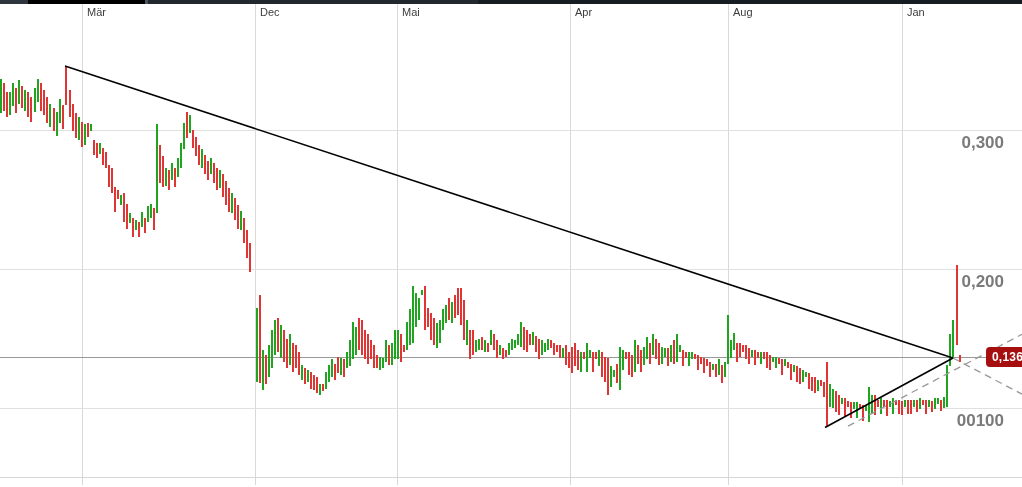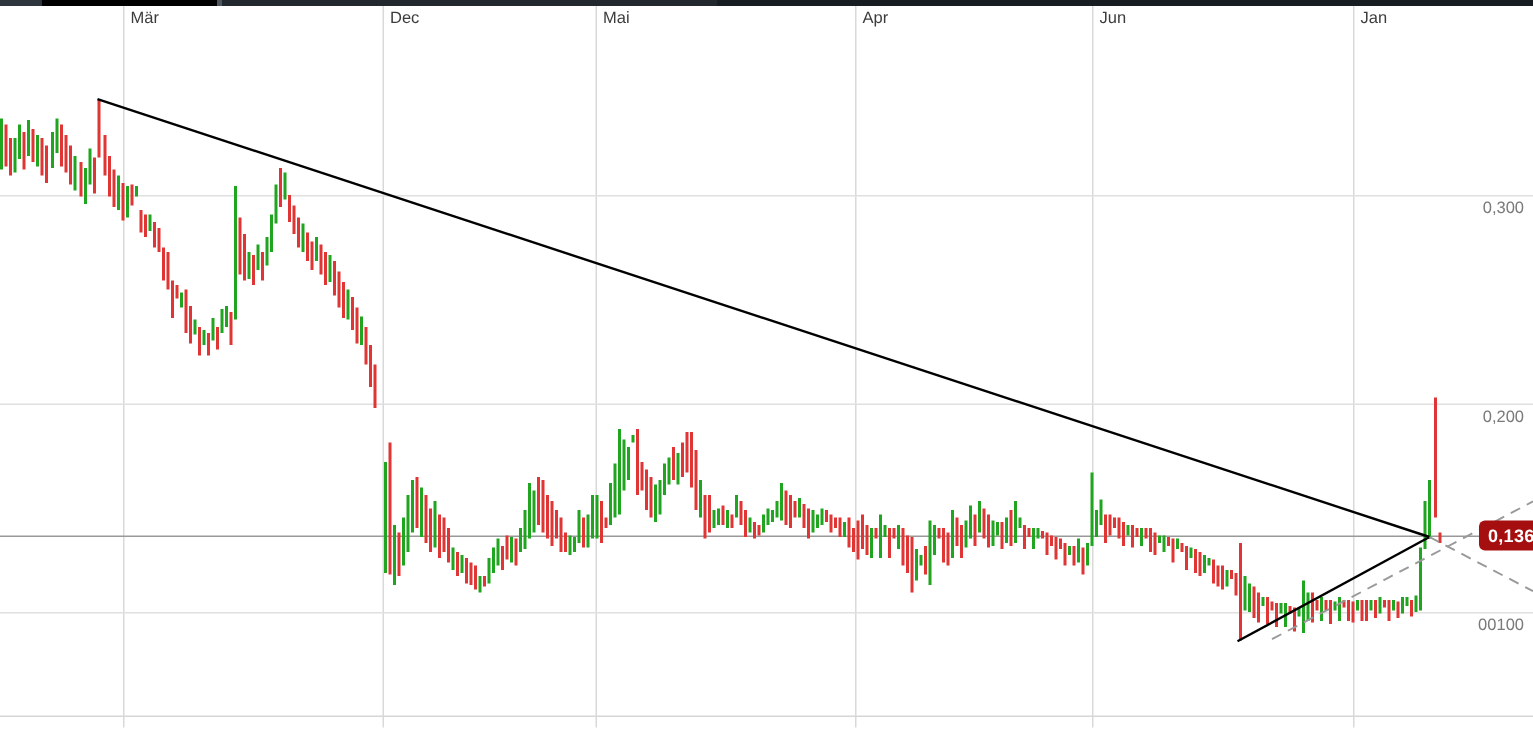--- a/index.html
+++ b/index.html
@@ -5,21 +5,21 @@
   html,body{margin:0;padding:0;background:#fff;}
   .stage{position:relative;width:1022px;height:487px;background:#ffffff;overflow:hidden;
          font-family:"Liberation Sans", sans-serif;}
   .topbar{position:absolute;left:0;top:0;width:1022px;height:4px;
           background:linear-gradient(to right,#2e353d 0,#2e353d 28px,#000 28px,#000 145px,#4d565f 145px,#4d565f 148px,#22282e 148px,#22282e 478px,#181d22 478px,#181d22 100%);}
   .vgrid{position:absolute;top:4px;width:1px;height:481px;background:#d9d9d9;}
   .hgrid{position:absolute;left:0;width:1022px;height:1px;background:#e0e0e0;}
   .bottomline{position:absolute;left:0;top:477px;width:1022px;height:1px;background:#d6d6d6;}
   .priceline{position:absolute;left:0;width:1022px;height:1px;background:#999999;z-index:3;}
   .month-label{position:absolute;top:6px;font-size:11px;color:#3c3c3c;z-index:2;}
-  .y-label{position:absolute;right:6px;font-size:11px;color:#7a7a7a;z-index:2;}
+  .y-label{position:absolute;right:18px;font-size:17px;color:#7a7a7a;z-index:2;font-weight:bold;}
   .candle{position:absolute;width:2px;z-index:4;}
   .tl-svg{position:absolute;left:0;top:0;z-index:5;}
   .badge{position:absolute;left:986px;top:348px;width:44px;height:20px;background:#a50f0f;
          border-radius:4px;z-index:6;color:#fff;font-size:12px;font-weight:bold;
          line-height:20px;padding-left:6px;box-sizing:border-box;letter-spacing:0.2px;}
 </style>
 </head>
 <body>
 
 <div class="stage" id="stage">
@@ -34,21 +34,21 @@
       <div class="hgrid" style="top: 130px; background: rgb(224, 224, 224);"></div>
       <div class="hgrid" style="top: 269px; background: rgb(224, 224, 224);"></div>
       <div class="hgrid" style="top: 408px; background: rgb(224, 224, 224);"></div>
       <div class="priceline" style="top: 357px; background: rgb(153, 153, 153);"></div>
     </div>
   <div id="label-layer">
       <span class="month-label" style="left: 87px; color: rgb(60, 60, 60);">Mär</span>
       <span class="month-label" style="left: 260px; color: rgb(60, 60, 60);">Dec</span>
       <span class="month-label" style="left: 402px; color: rgb(60, 60, 60);">Mai</span>
       <span class="month-label" style="left: 575px; color: rgb(60, 60, 60);">Apr</span>
-      <span class="month-label" style="left: 733px; color: rgb(60, 60, 60);">Jun</span>
+      <span class="month-label" style="left: 733px; color: rgb(60, 60, 60);">Aug</span>
       <span class="month-label" style="left: 907px; color: rgb(60, 60, 60);">Jan</span>
       <span class="y-label" style="top: 133px; color: rgb(122, 122, 122);">0,300</span>
       <span class="y-label" style="top: 272px; color: rgb(122, 122, 122);">0,200</span>
       <span class="y-label" style="top: 411px; color: rgb(122, 122, 122);">00100</span>
     </div>
   <div id="candle-layer">
       <div class="candle" style="left: 0px; top: 78.57px; height: 34.75px; background: rgb(31, 165, 31);"></div>
       <div class="candle" style="left: 3px; top: 82.74px; height: 27.8px; background: rgb(224, 53, 53);"></div>
       <div class="candle" style="left: 6px; top: 92.47px; height: 25.02px; background: rgb(224, 53, 53);"></div>
       <div class="candle" style="left: 9px; top: 92.47px; height: 22.24px; background: rgb(31, 165, 31);"></div>

